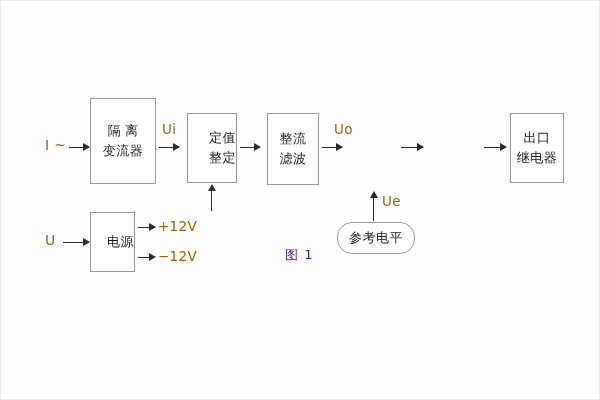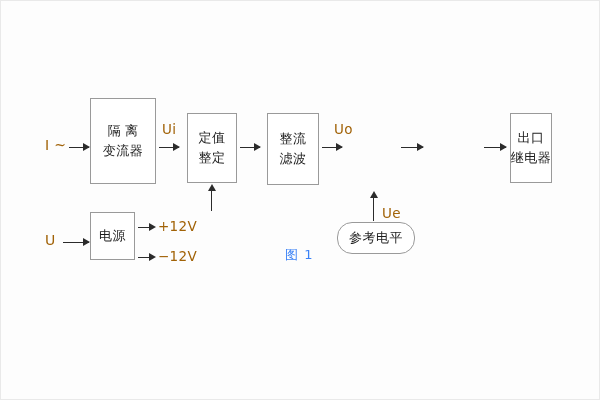--- a/index.html
+++ b/index.html
@@ -67,21 +67,21 @@
     color:#a16207;
     font-size:13px;
     white-space:nowrap;
     letter-spacing:0.3px;
   }
   .lbl.sig{font-size:13.5px;}
   .lbl.term{font-size:14px;}
   .fig-caption{
     position:absolute;
     font-size:13px;
-    color:#3b82f6;
+    color:#4c1d95;
     letter-spacing:1px;
   }
 </style>
 </head>
 <body>
 
 <div id="canvas">
 
   <span class="lbl term" style="left:44px;top:136px;">I ~</span>
   <div class="hline" style="left:68px;top:146px;width:20px;"></div>
@@ -89,21 +89,21 @@
 
   <div class="box" style="left:89px;top:97px;width:66px;height:86px;font-family:Liberation Serif, serif;">
     <span class="ln">隔 离</span>
     <span class="ln">变流器</span>
   </div>
 
   <span class="lbl sig" style="left:161px;top:120px;">Ui</span>
   <div class="hline" style="left:158px;top:146px;width:20px;"></div>
   <div class="arrow-r" style="left:172px;top:142px;"></div>
 
-  <div class="box" style="left:186px;top:112px;width:50px;height:70px;">
+  <div class="box" style="left:186px;top:112px;width:50px;height:70px;align-items:flex-end;">
     <span class="ln">定值</span>
     <span class="ln">整定</span>
   </div>
 
   <div class="hline" style="left:239px;top:146px;width:20px;"></div>
   <div class="arrow-r" style="left:253px;top:142px;"></div>
 
   <div class="box" style="left:266px;top:112px;width:52px;height:72px;">
     <span class="ln">整流</span>
     <span class="ln">滤波</span>
@@ -114,30 +114,30 @@
   <div class="arrow-r" style="left:335px;top:142px;"></div>
 
 
   <div class="hline" style="left:400px;top:146px;width:22px;"></div>
   <div class="arrow-r" style="left:416px;top:142px;"></div>
 
 
   <div class="hline" style="left:483px;top:146px;width:22px;"></div>
   <div class="arrow-r" style="left:499px;top:142px;"></div>
 
-  <div class="box" style="left:509px;top:112px;width:42px;height:70px;">
+  <div class="box" style="left:509px;top:112px;width:54px;height:70px;">
     <span class="ln">出口</span>
     <span class="ln">继电器</span>
   </div>
 
   <span class="lbl term" style="left:44px;top:231px;">U</span>
   <div class="hline" style="left:62px;top:241px;width:26px;"></div>
   <div class="arrow-r" style="left:82px;top:237px;"></div>
 
-  <div class="box one-line" style="left:89px;top:211px;width:45px;height:48px;">
+  <div class="box one-line" style="left:89px;top:211px;width:45px;height:60px;align-items:flex-end;">
     <span class="ln">电源</span>
   </div>
 
   <div class="hline" style="left:137px;top:226px;width:16px;"></div>
   <div class="arrow-r" style="left:148px;top:222px;"></div>
   <span class="lbl sig" style="left:157px;top:217px;">+12V</span>
 
   <div class="hline" style="left:137px;top:256px;width:16px;"></div>
   <div class="arrow-r" style="left:148px;top:252px;"></div>
   <span class="lbl sig" style="left:157px;top:247px;">−12V</span>
@@ -145,17 +145,17 @@
 
   <div class="vline" style="left:210px;top:189px;height:21px;"></div>
   <div class="arrow-u" style="left:207px;top:183px;"></div>
 
   <div class="box one-line" style="left:336px;top:221px;width:78px;height:32px;border-radius:15px;">
     <span class="ln">参考电平</span>
   </div>
 
   <div class="vline" style="left:372px;top:196px;height:24px;"></div>
   <div class="arrow-u" style="left:369px;top:190px;"></div>
-  <span class="lbl sig" style="left:381px;top:192px;margin-top:12px;">Ue</span>
+  <span class="lbl sig" style="left:381px;top:192px;">Ue</span>
 
   <span class="fig-caption" style="left:284px;top:245px;">图 1</span>
 
 </div>
 
 </body></html>

